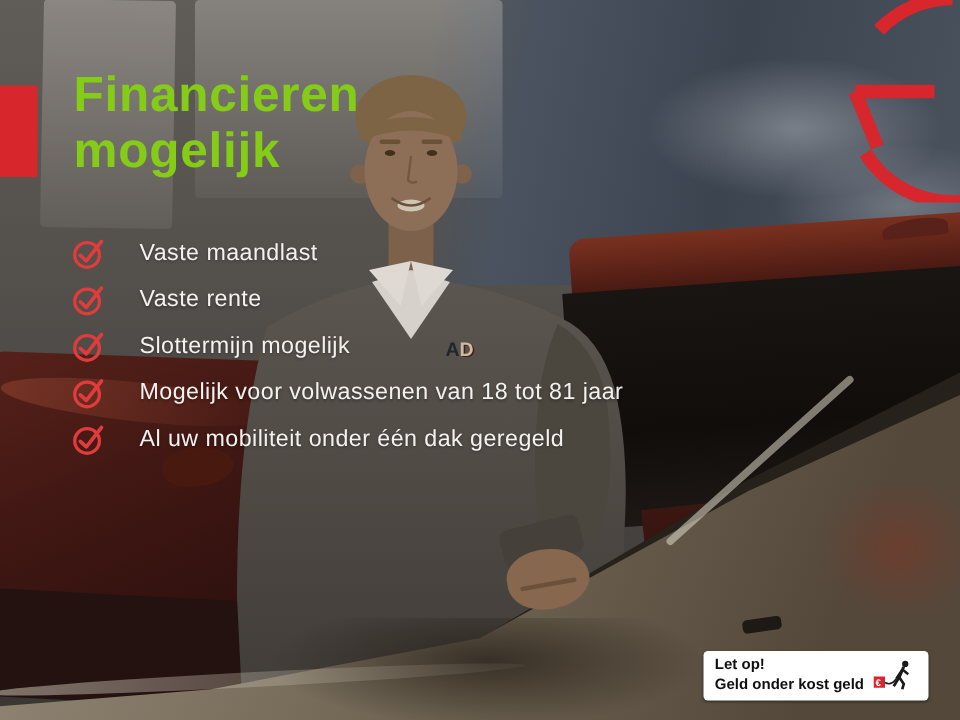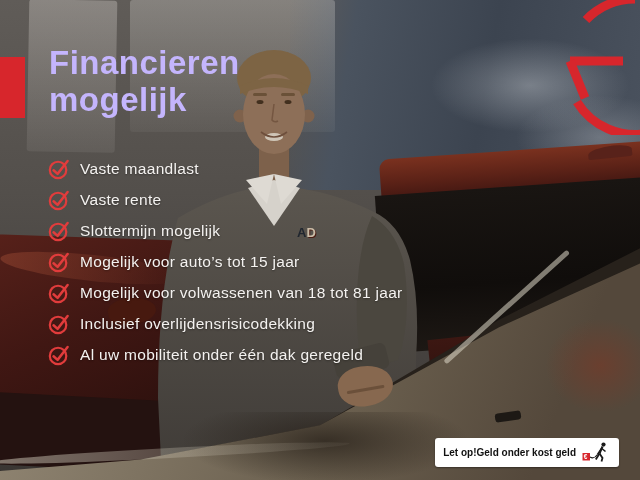--- a/index.html
+++ b/index.html
@@ -65,33 +65,33 @@
   #hand{left:338px;top:366px;width:55px;height:40px;background:#87684f;
       border-radius:45% 55% 50% 50%;transform:rotate(-10deg);}
   #hand:after{content:"";position:absolute;left:8px;top:22px;width:38px;height:3px;
       background:rgba(80,55,38,.5);border-radius:2px;}
 
   
   .accent-bar{position:absolute;left:0;top:57px;width:25px;height:61px;background:#d7262c;}
   .brand-arc{position:absolute;right:0;top:0;}
 
   
-  .headline{position:absolute;left:49px;top:44px;margin:0;color:#c4b5fd;
+  .headline{position:absolute;left:49px;top:44px;margin:0;color:#84cc16;
       font-size:33px;line-height:37px;font-weight:600;letter-spacing:.5px;}
   .benefits{position:absolute;left:48px;top:158px;margin:0;padding:0;list-style:none;
       display:flex;flex-direction:column;row-gap:9px;}
-  .benefits li{display:flex;align-items:center;gap:10px;height:22px;}
+  .benefits li{display:flex;align-items:center;gap:23px;height:22px;}
   .benefits .txt{color:#f4f2f0;font-size:15.5px;font-weight:500;letter-spacing:.3px;
       white-space:nowrap;text-shadow:0 1px 2px rgba(0,0,0,.35);}
   .check{flex:none;}
 
   .credit-warning{position:absolute;right:21px;bottom:13px;display:flex;align-items:center;
       gap:6px;background:#ffffff;border-radius:3px;padding:3px 7px 4px 8px;
       box-shadow:0 1px 2px rgba(0,0,0,.4);}
-  .credit-warning .lines{display:flex;}
+  .credit-warning .lines{display:flex;flex-direction:column;}
   .credit-warning .lines span{font-size:10px;font-weight:bold;color:#101010;line-height:1.3;
       white-space:nowrap;}
 </style>
 </head>
 <body>
 
 <div class="stage">
 
   <div class="ph" id="wall"></div>
   <div class="ph" id="sky"></div>
@@ -190,35 +190,21 @@
         <circle cx="10.5" cy="12.5" r="8.6" stroke="#e13c3c" stroke-width="2.3" fill="none"></circle>
         <path d="M 5.8 12.8 L 10 16.6 L 20.5 3.2" stroke="#e13c3c" stroke-width="2.6" stroke-linecap="round" stroke-linejoin="round" fill="none"></path>
       </svg>
       <span class="txt">Slottermijn mogelijk</span>
     </li>
     <li>
       <svg class="check" width="22" height="22" viewBox="0 0 23 23">
         <circle cx="10.5" cy="12.5" r="8.6" stroke="#e13c3c" stroke-width="2.3" fill="none"></circle>
         <path d="M 5.8 12.8 L 10 16.6 L 20.5 3.2" stroke="#e13c3c" stroke-width="2.6" stroke-linecap="round" stroke-linejoin="round" fill="none"></path>
       </svg>
-      <span class="txt">Mogelijk voor auto’s tot 15 jaar</span>
-    </li>
-    <li>
-      <svg class="check" width="22" height="22" viewBox="0 0 23 23">
-        <circle cx="10.5" cy="12.5" r="8.6" stroke="#e13c3c" stroke-width="2.3" fill="none"></circle>
-        <path d="M 5.8 12.8 L 10 16.6 L 20.5 3.2" stroke="#e13c3c" stroke-width="2.6" stroke-linecap="round" stroke-linejoin="round" fill="none"></path>
-      </svg>
       <span class="txt">Mogelijk voor volwassenen van 18 tot 81 jaar</span>
-    </li>
-    <li>
-      <svg class="check" width="22" height="22" viewBox="0 0 23 23">
-        <circle cx="10.5" cy="12.5" r="8.6" stroke="#e13c3c" stroke-width="2.3" fill="none"></circle>
-        <path d="M 5.8 12.8 L 10 16.6 L 20.5 3.2" stroke="#e13c3c" stroke-width="2.6" stroke-linecap="round" stroke-linejoin="round" fill="none"></path>
-      </svg>
-      <span class="txt">Inclusief overlijdensrisicodekking</span>
     </li>
     <li>
       <svg class="check" width="22" height="22" viewBox="0 0 23 23">
         <circle cx="10.5" cy="12.5" r="8.6" stroke="#e13c3c" stroke-width="2.3" fill="none"></circle>
         <path d="M 5.8 12.8 L 10 16.6 L 20.5 3.2" stroke="#e13c3c" stroke-width="2.6" stroke-linecap="round" stroke-linejoin="round" fill="none"></path>
       </svg>
       <span class="txt">Al uw mobiliteit onder één dak geregeld</span>
     </li>
   </ul>
 

